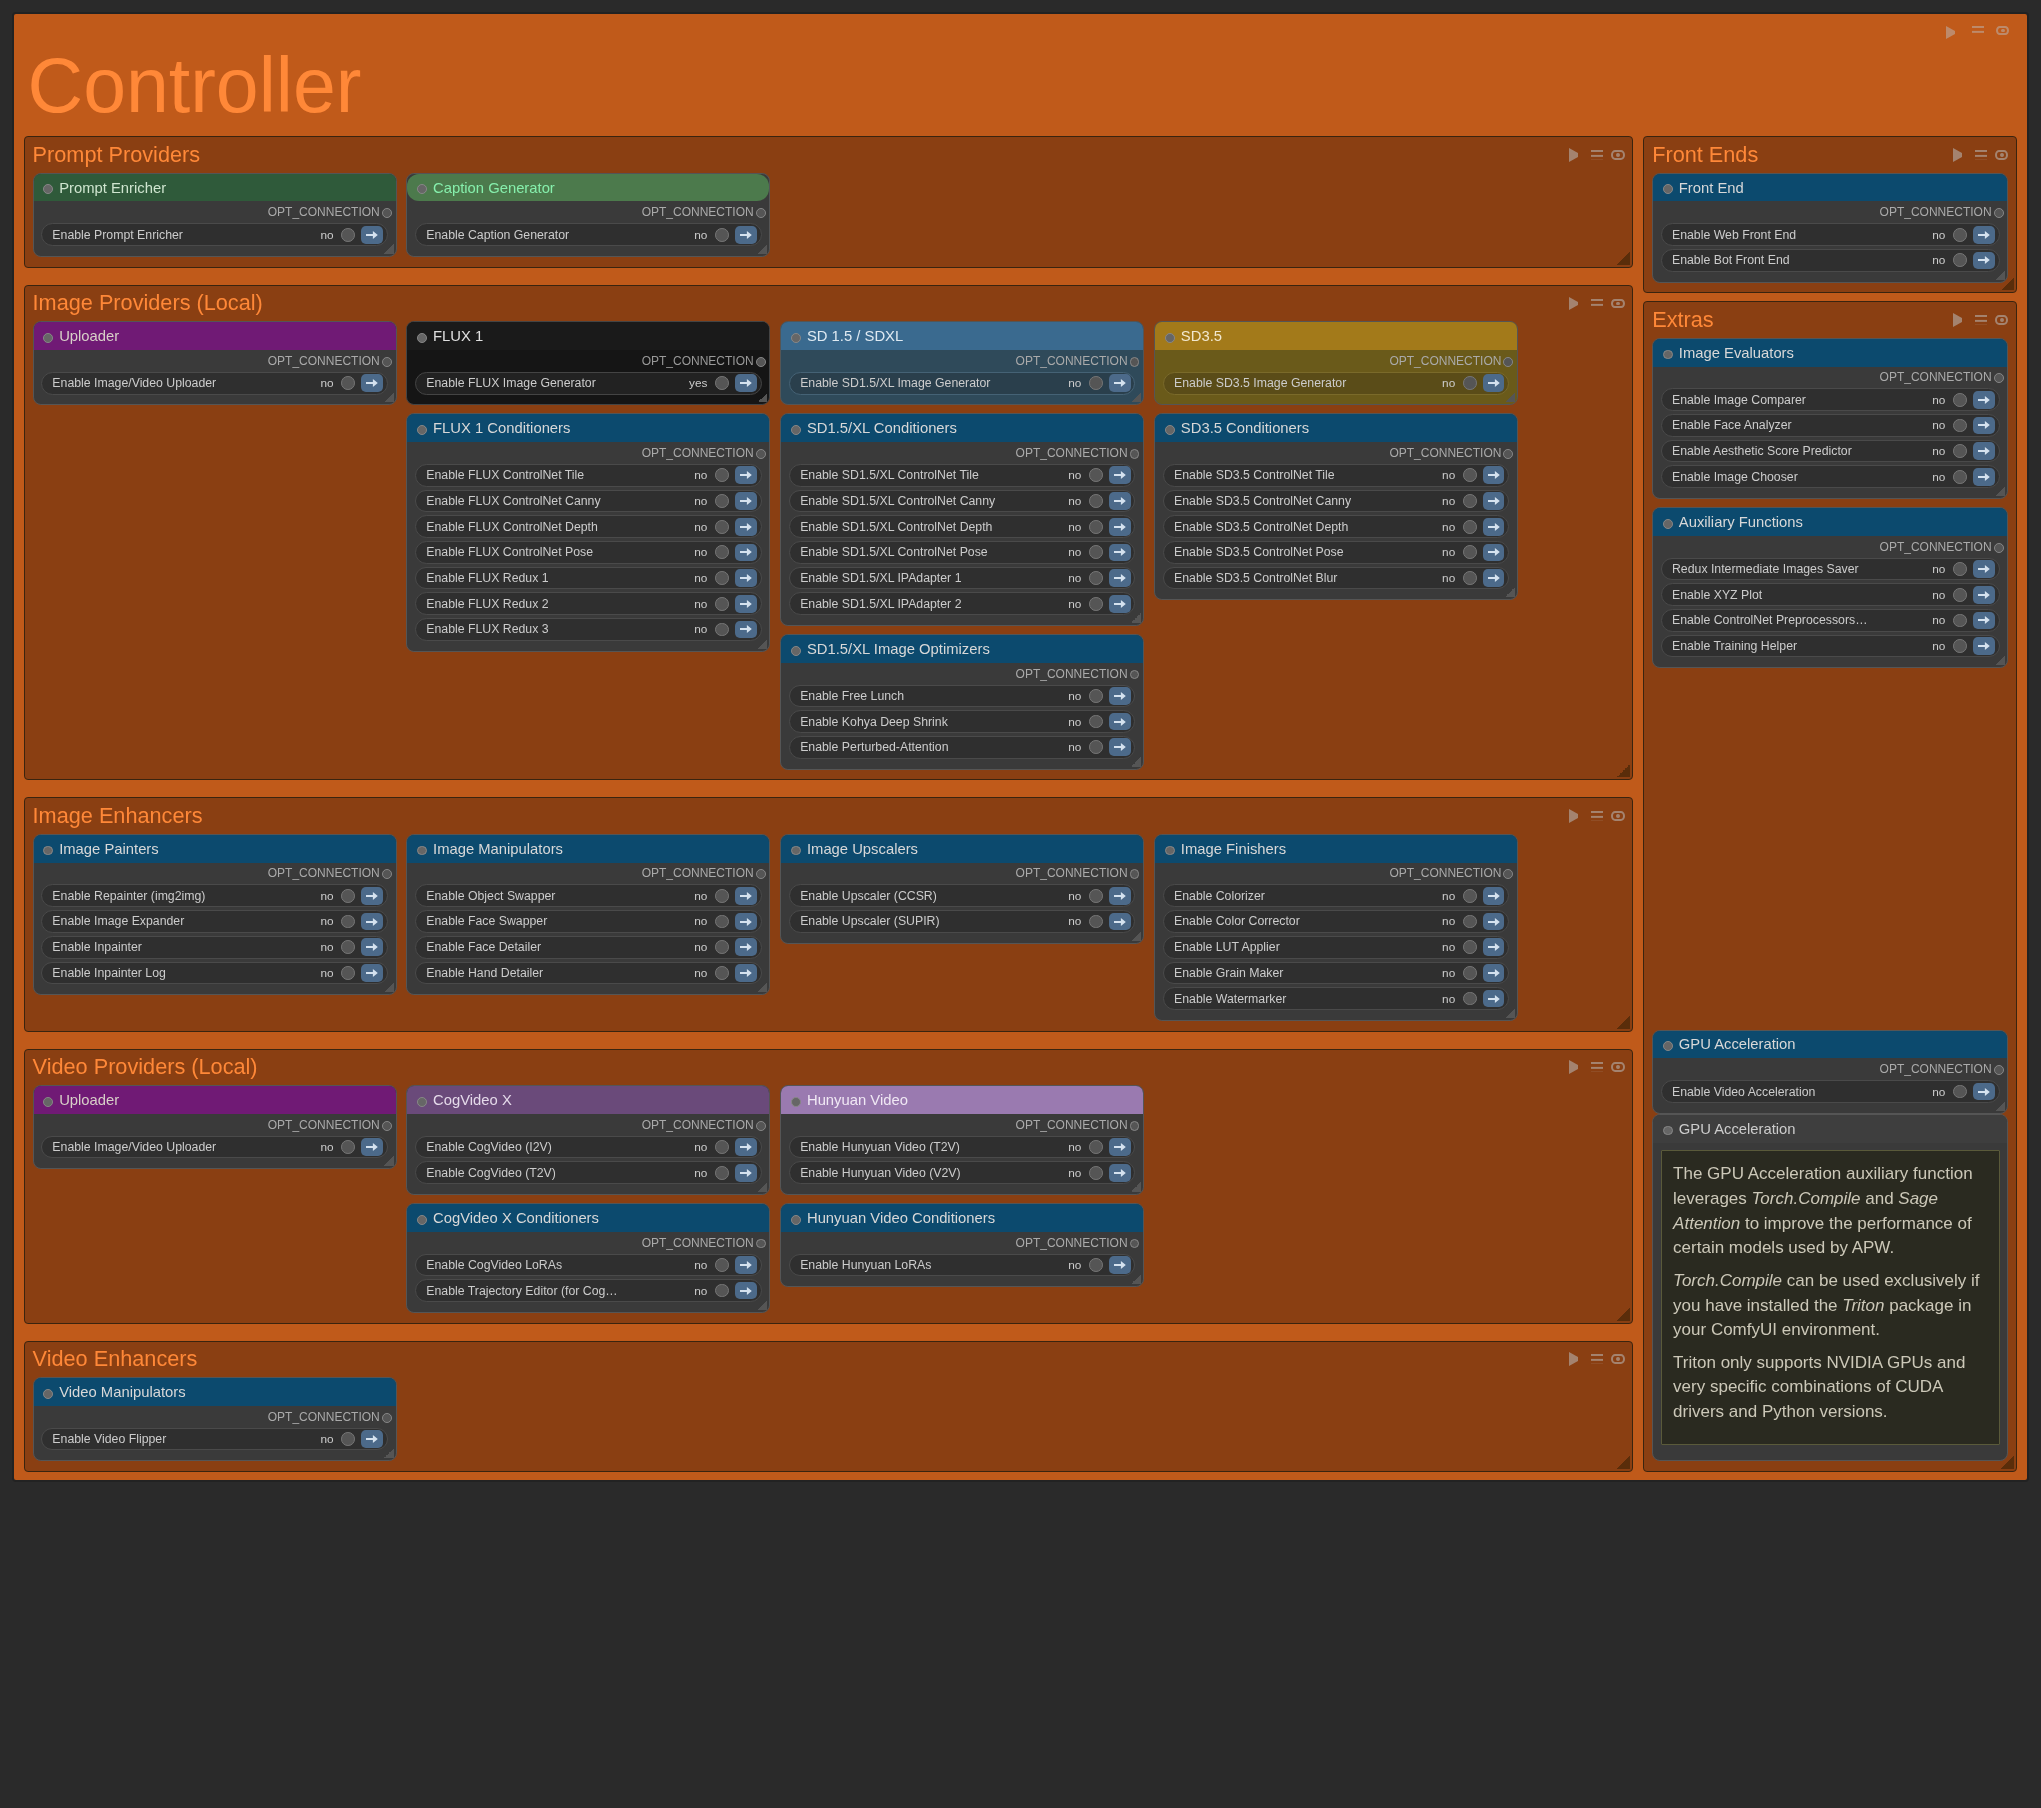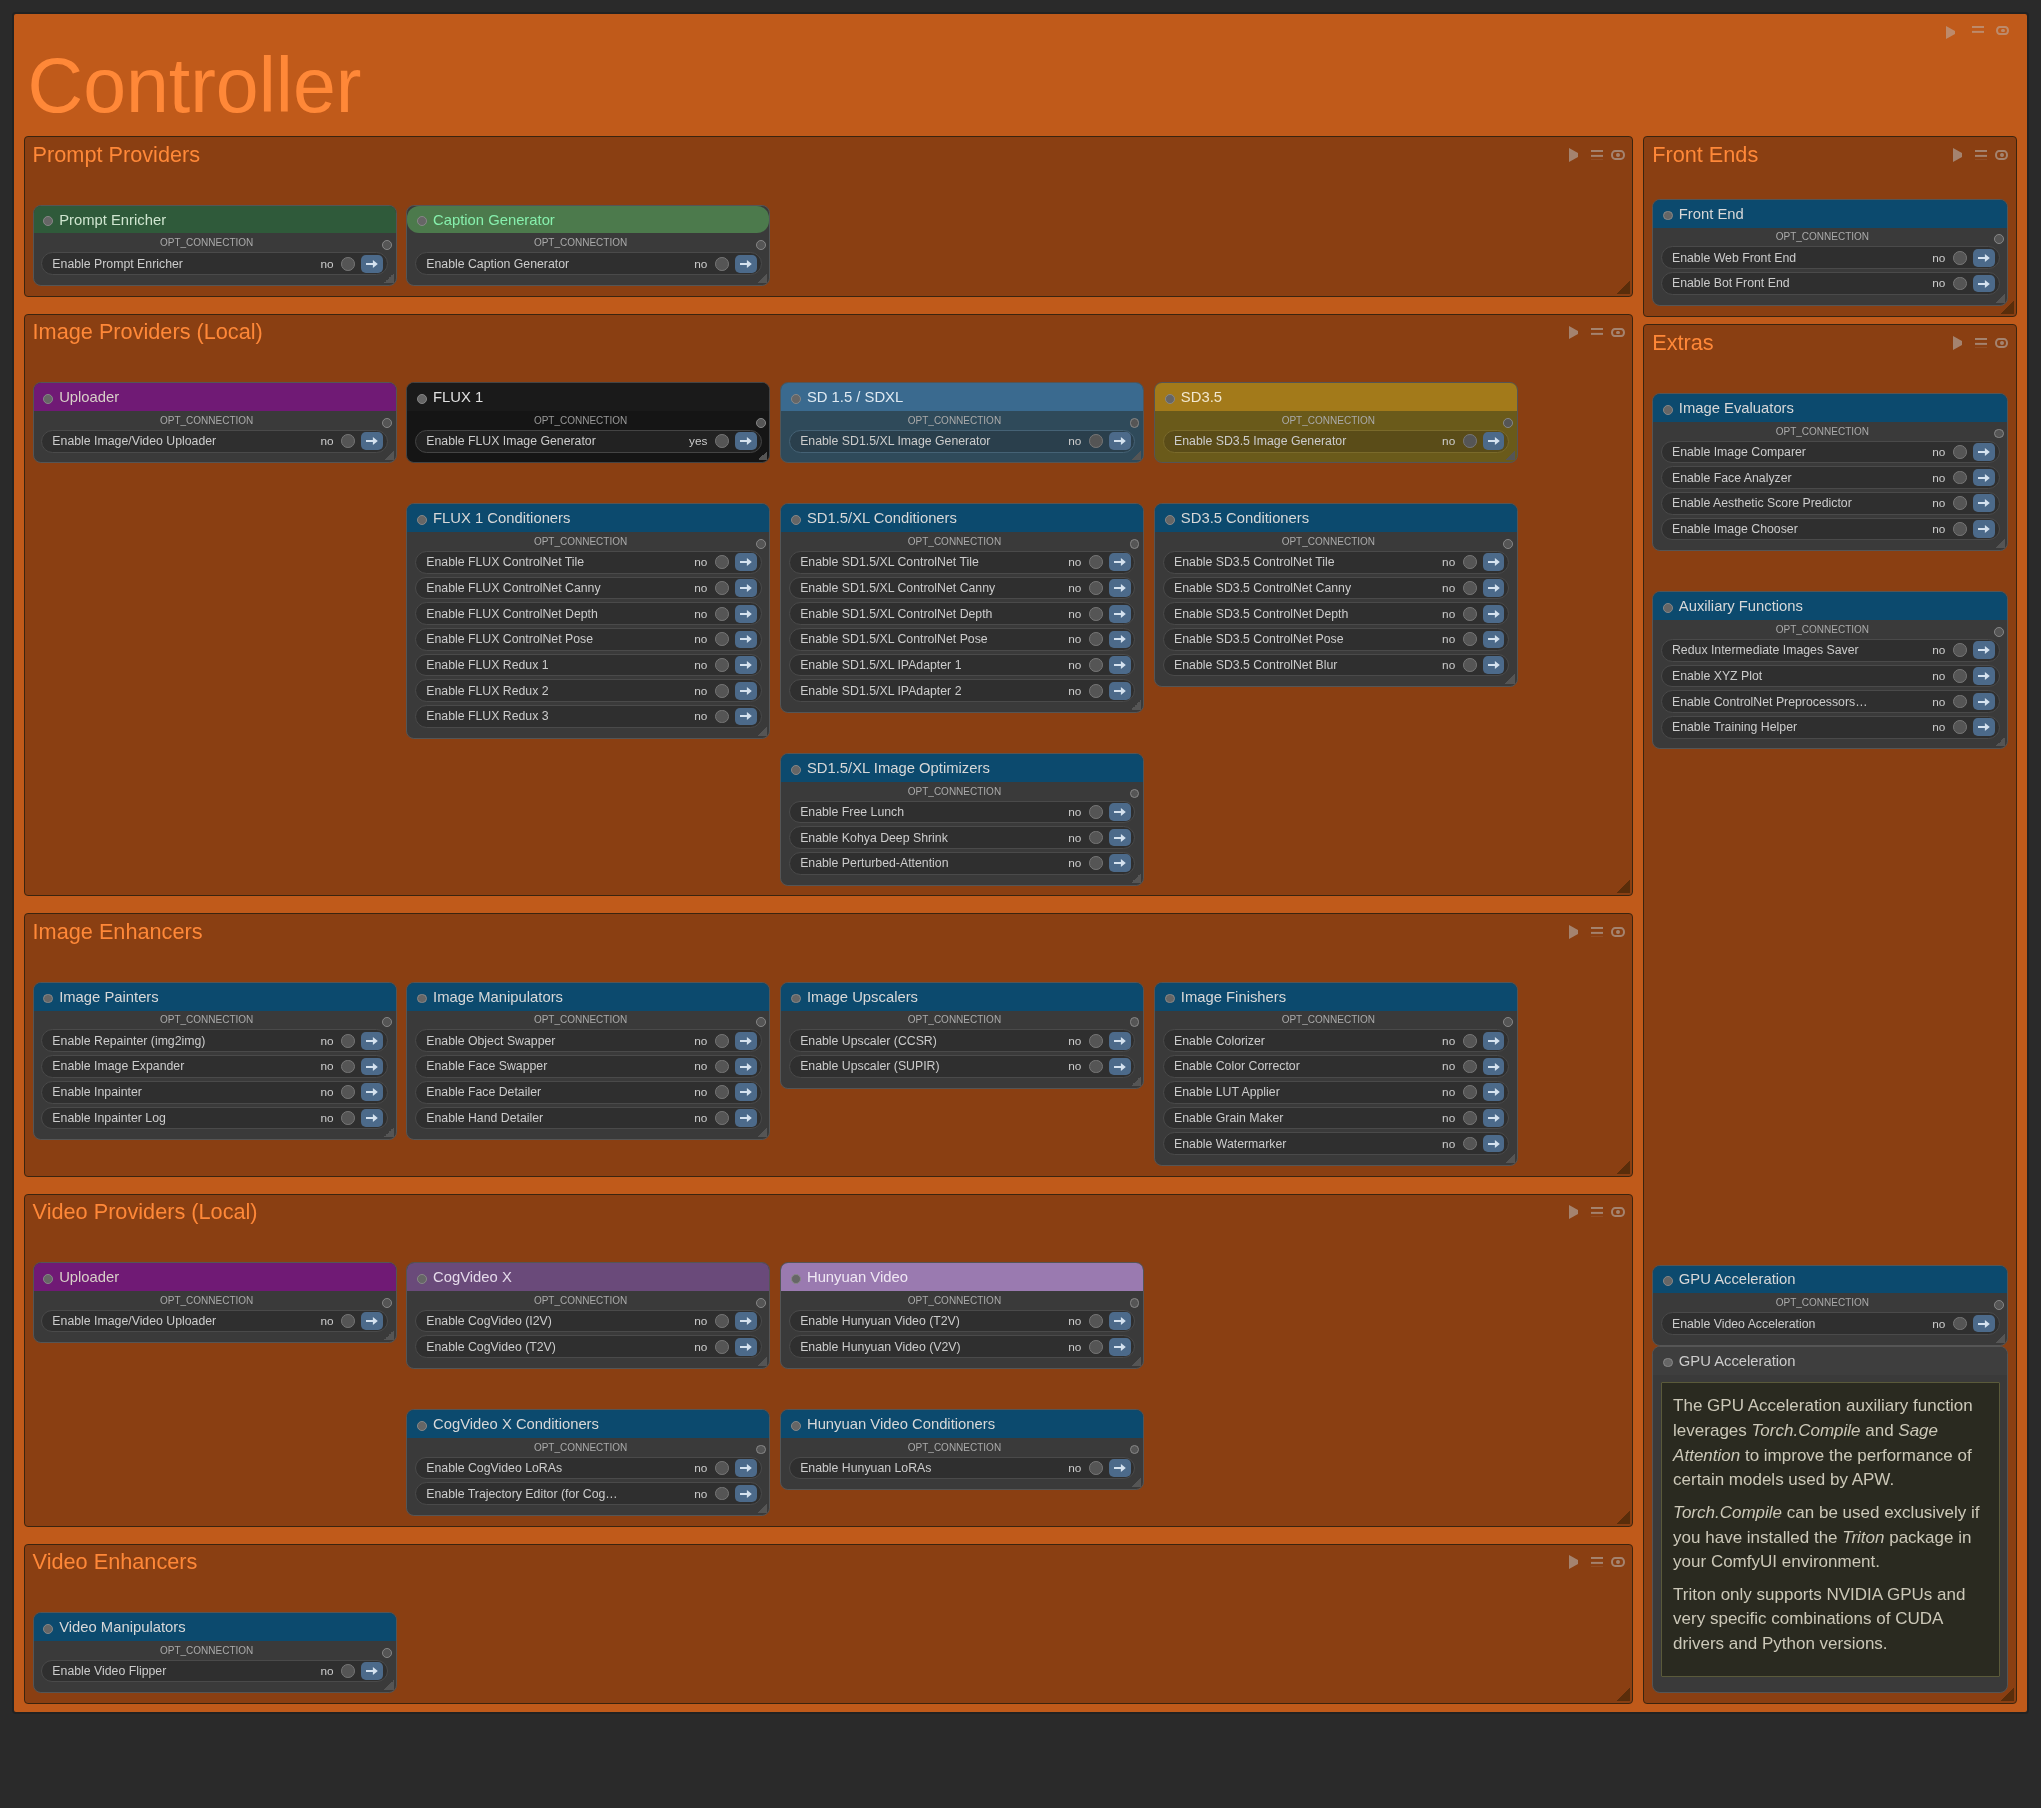--- a/index.html
+++ b/index.html
@@ -50,40 +50,39 @@
 .row { display: flex; gap: 9.9px; flex-wrap: wrap; align-items: flex-start; }
 .col { display: flex; flex-direction: column; gap: 7.9px; }
 
 .node {
   background: #3a3a3a;
   border: 1px solid #555;
   border-radius: 7.9px;
   width: 364px;
   position: relative;
   padding-bottom: 7.9px;
-  margin-top: 32px;
 }
 .node .hdr {
   border-radius: 6.9px 6.9px 0 0;
   padding: 5.9px 9.9px 5.9px 25.6px;
   font-size: 14.8px;
   color: #d8d8d8;
   position: relative;
   background: #0c4a6e;
 }
 .node .hdr::before {
   content: '';
   position: absolute; left: 9.9px; top: 10.8px;
   width: 7.9px; height: 7.9px; border-radius: 50%;
   background: #666; border: 1px solid #888;
 }
 .node .opt {
-  text-align: center;
+  text-align: right;
   color: #aaa;
-  font-size: 10px;
+  font-size: 12px;
   padding: 3.9px 15.8px 2px 0;
   position: relative;
 }
 .node .opt::after {
   content: ''; position: absolute; right: 3.9px; top: 6.9px;
   width: 7.9px; height: 7.9px; border-radius: 50%;
   background: #555; border: 1px solid #888;
 }
 .node .items { padding: 2px 7.9px 2px 7.9px; display: flex; flex-direction: column; gap: 3px; }
 .node .resize-handle {

